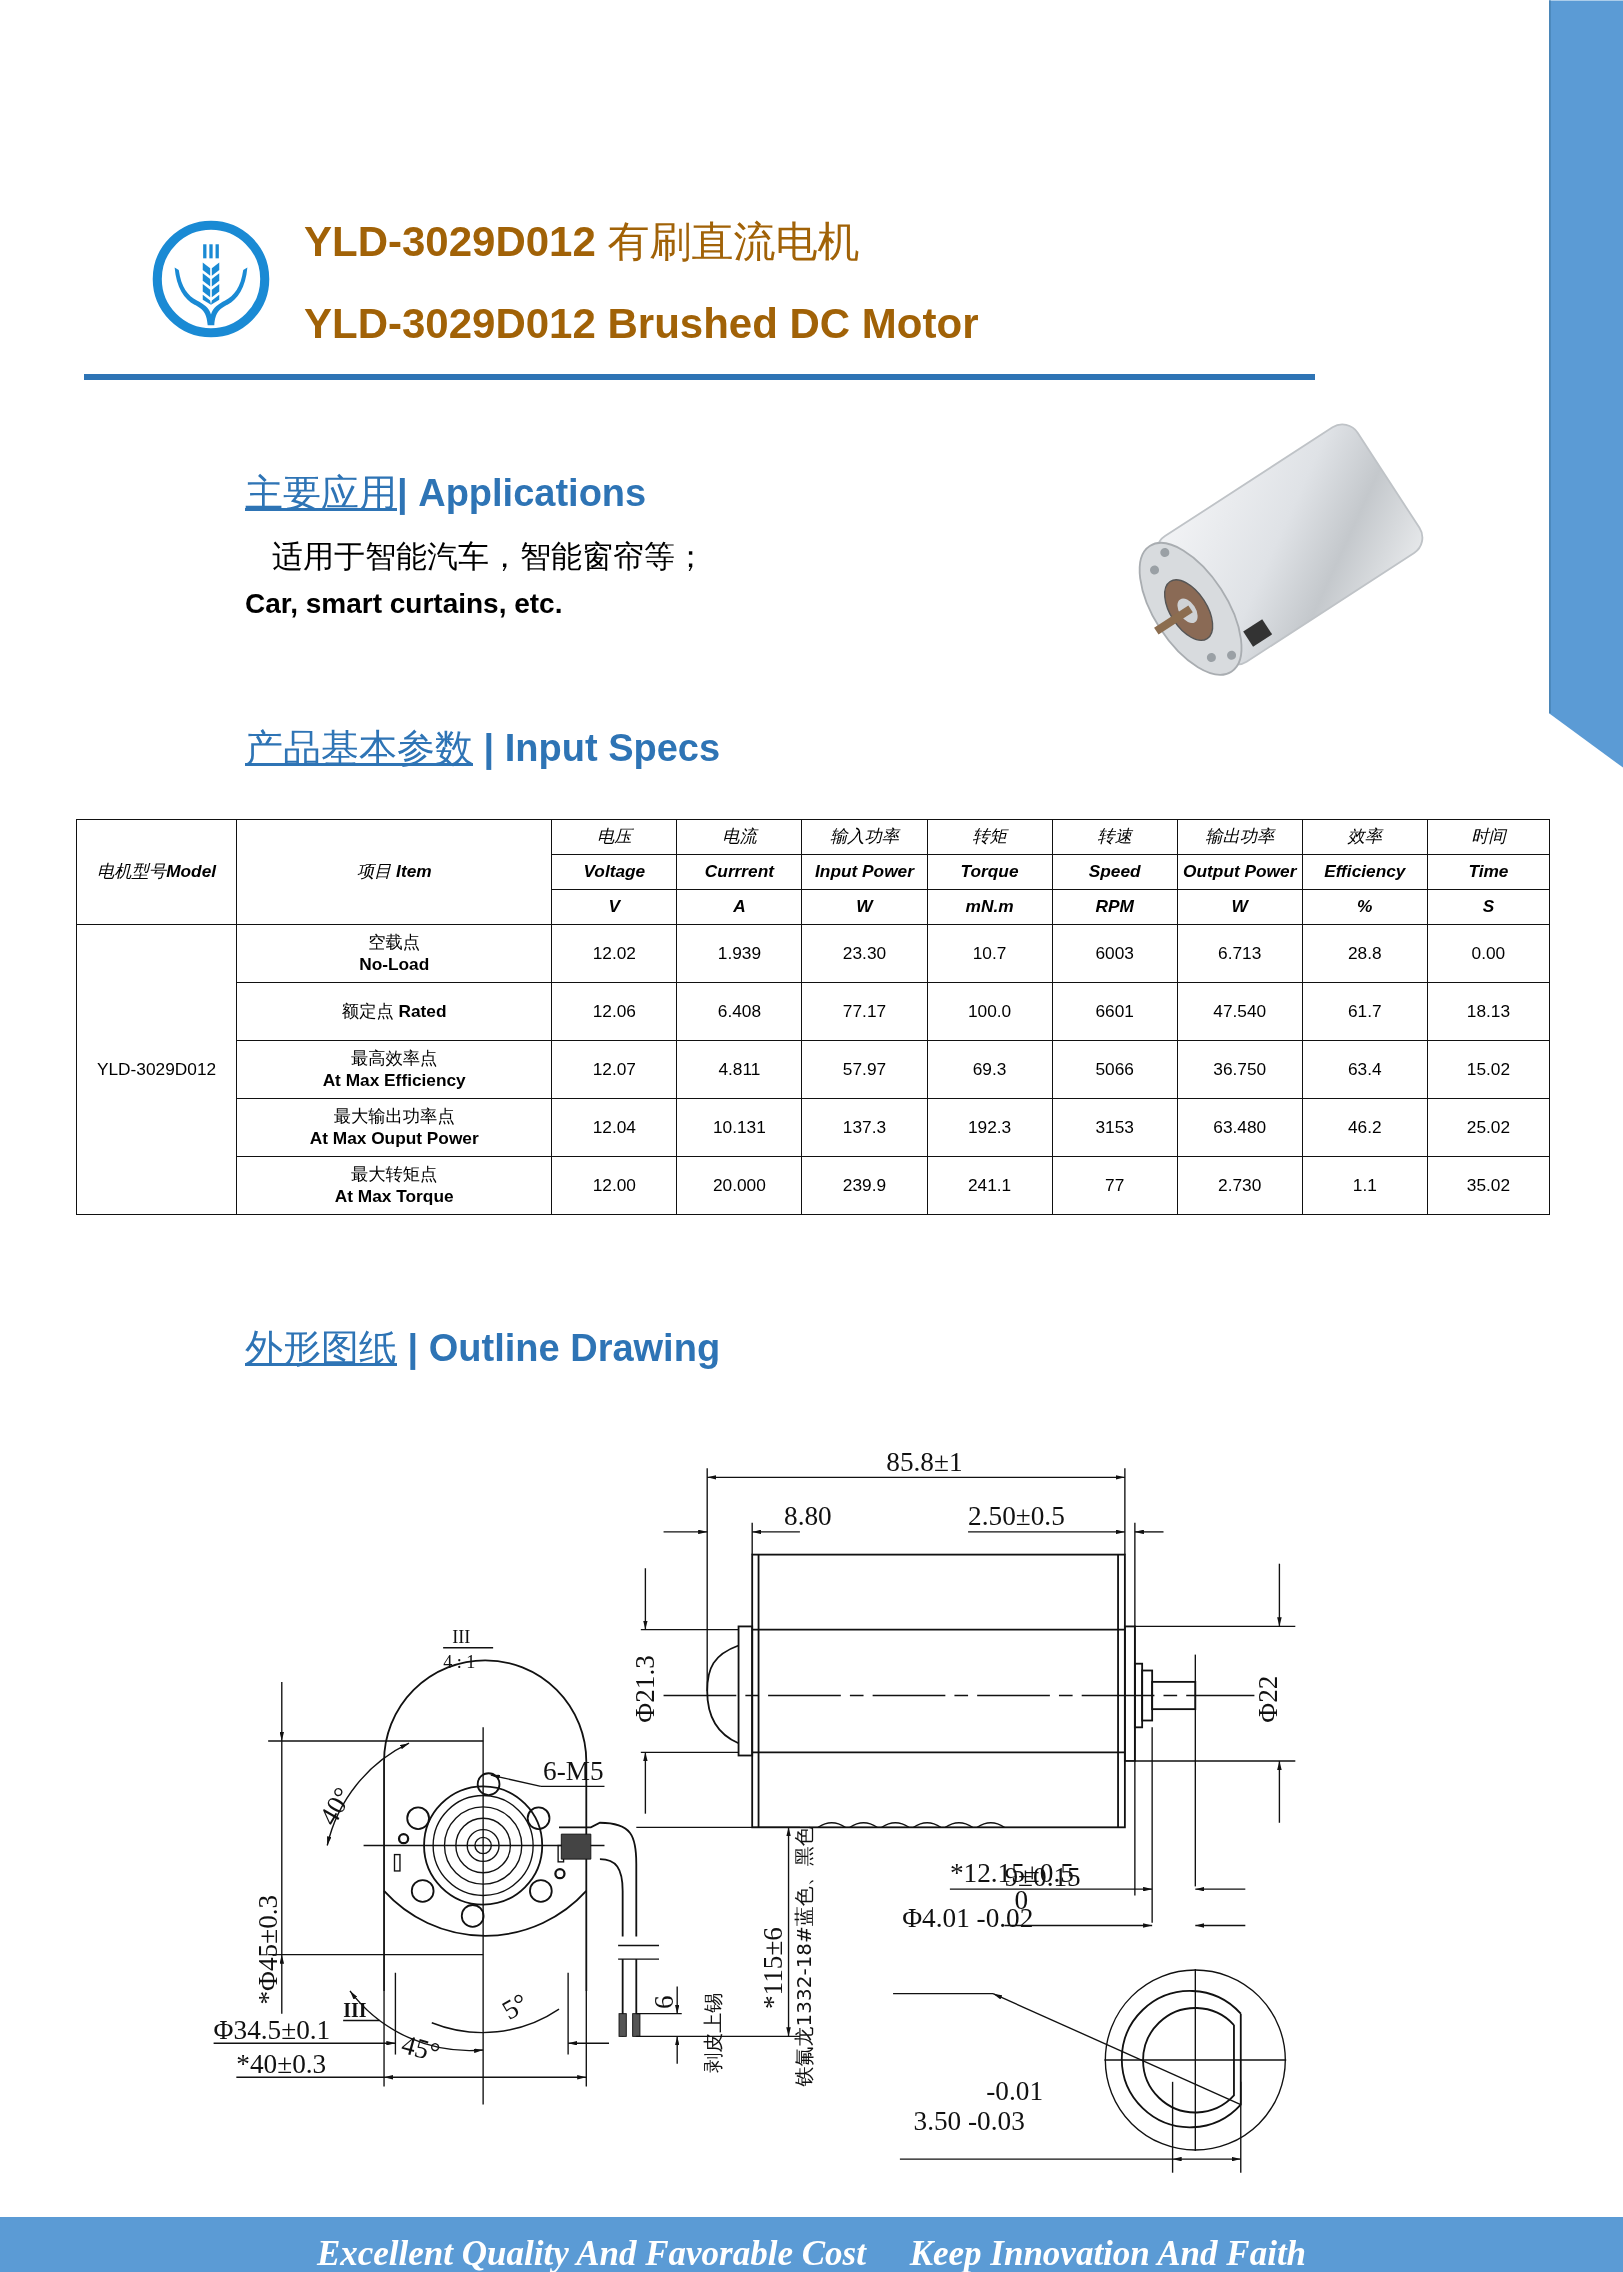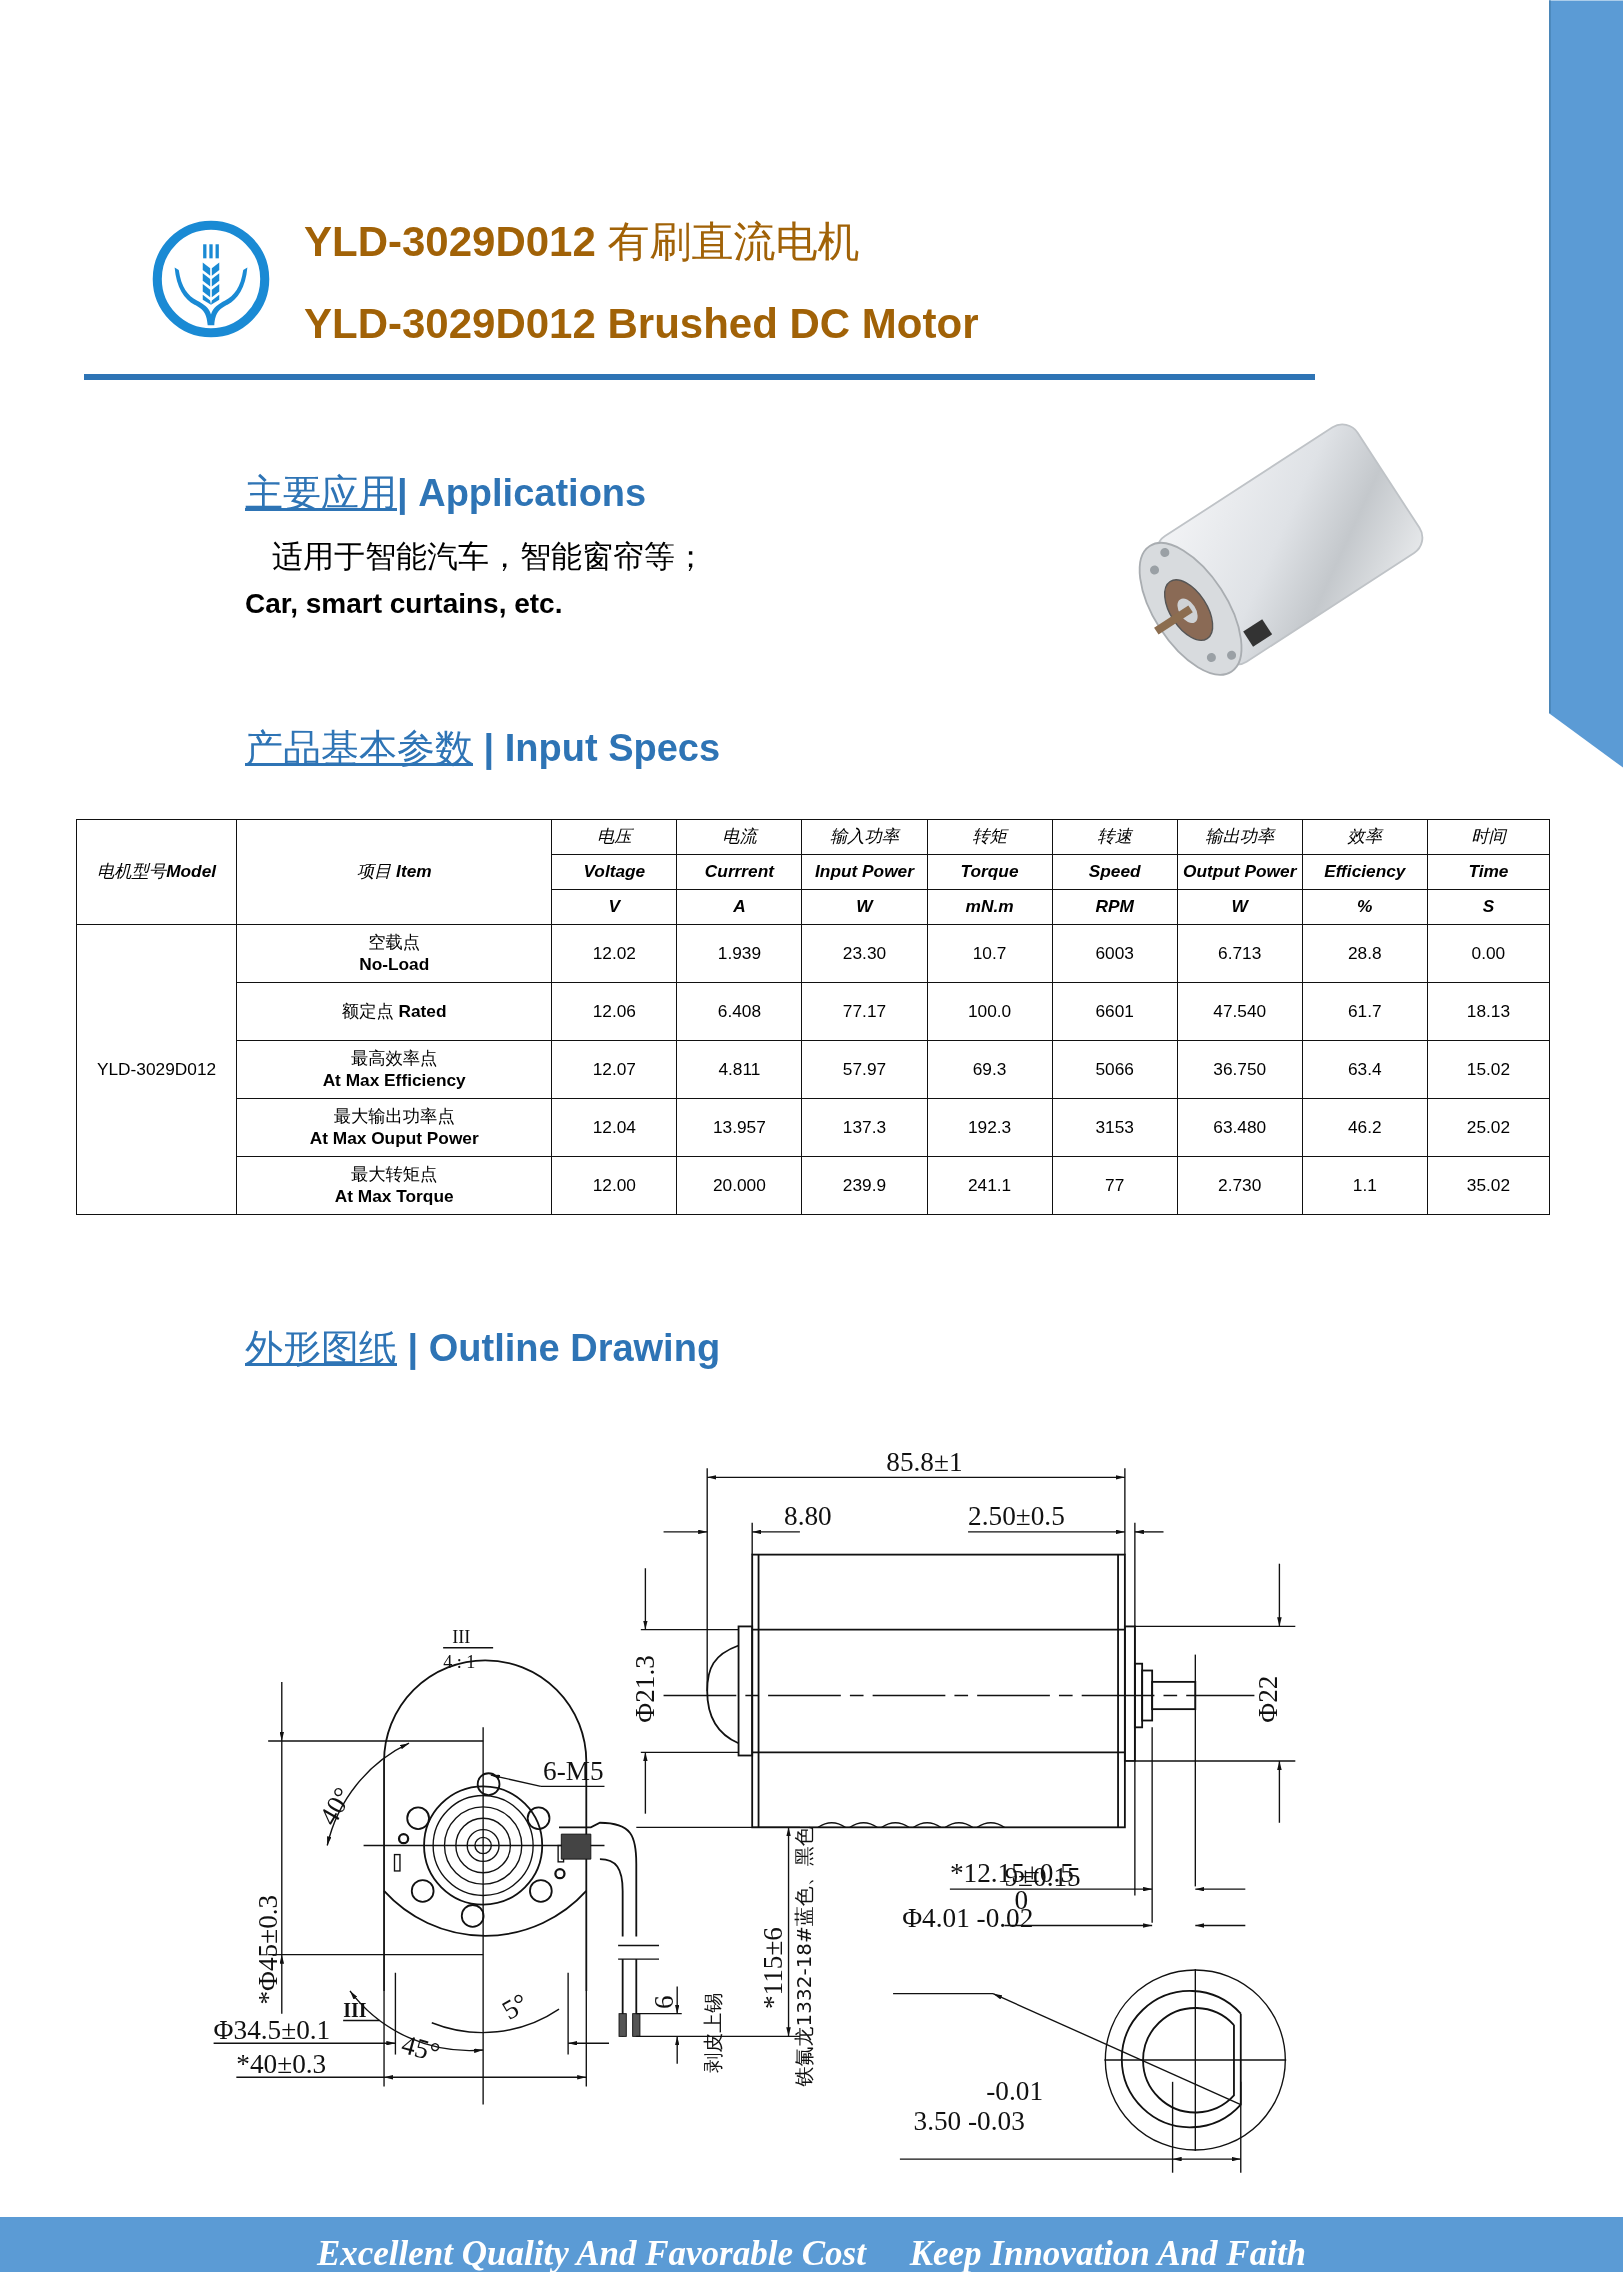--- a/index.html
+++ b/index.html
@@ -194,21 +194,21 @@
     <td>69.3</td>
     <td>5066</td>
     <td>36.750</td>
     <td>63.4</td>
     <td>15.02</td>
   </tr>
 
   <tr class="data-row">
     <td><span class="cn">最大输出功率点</span><br><span class="b">At Max Ouput Power</span></td>
     <td>12.04</td>
-    <td>13.957</td>
+    <td>10.131</td>
     <td>137.3</td>
     <td>192.3</td>
     <td>3153</td>
     <td>63.480</td>
     <td>46.2</td>
     <td>25.02</td>
   </tr>
 
   <tr class="data-row">
     <td><span class="cn">最大转矩点</span><br><span class="b">At Max Torque</span></td>

